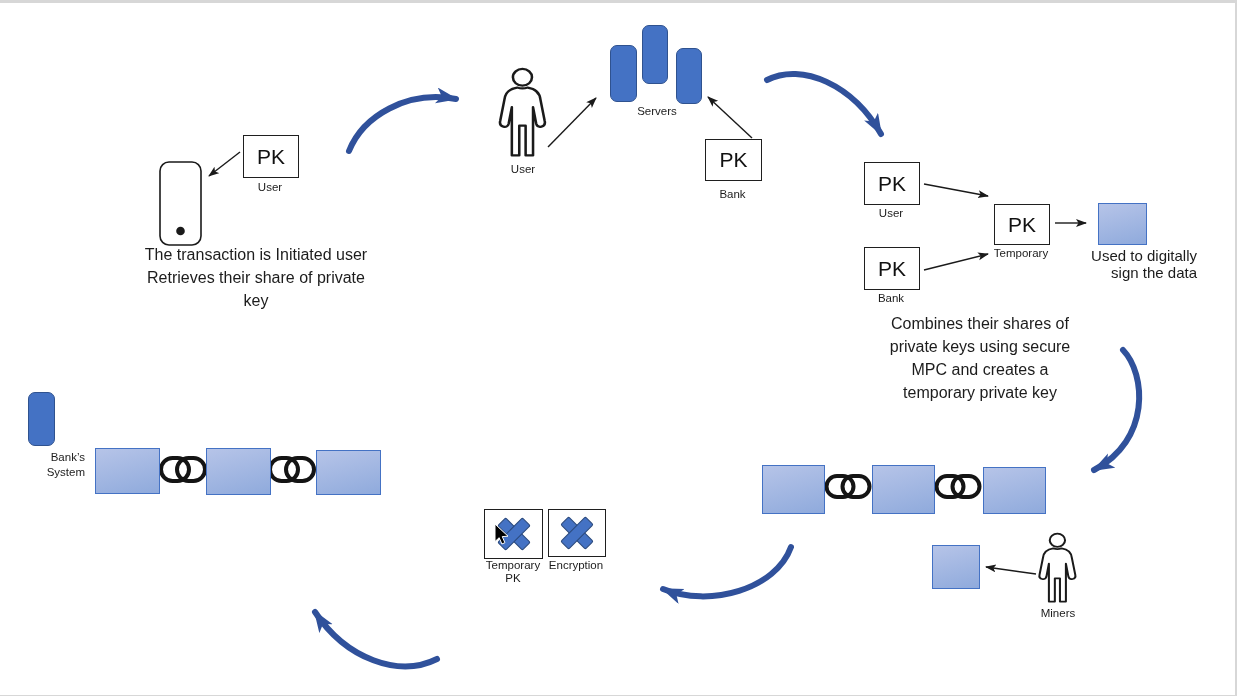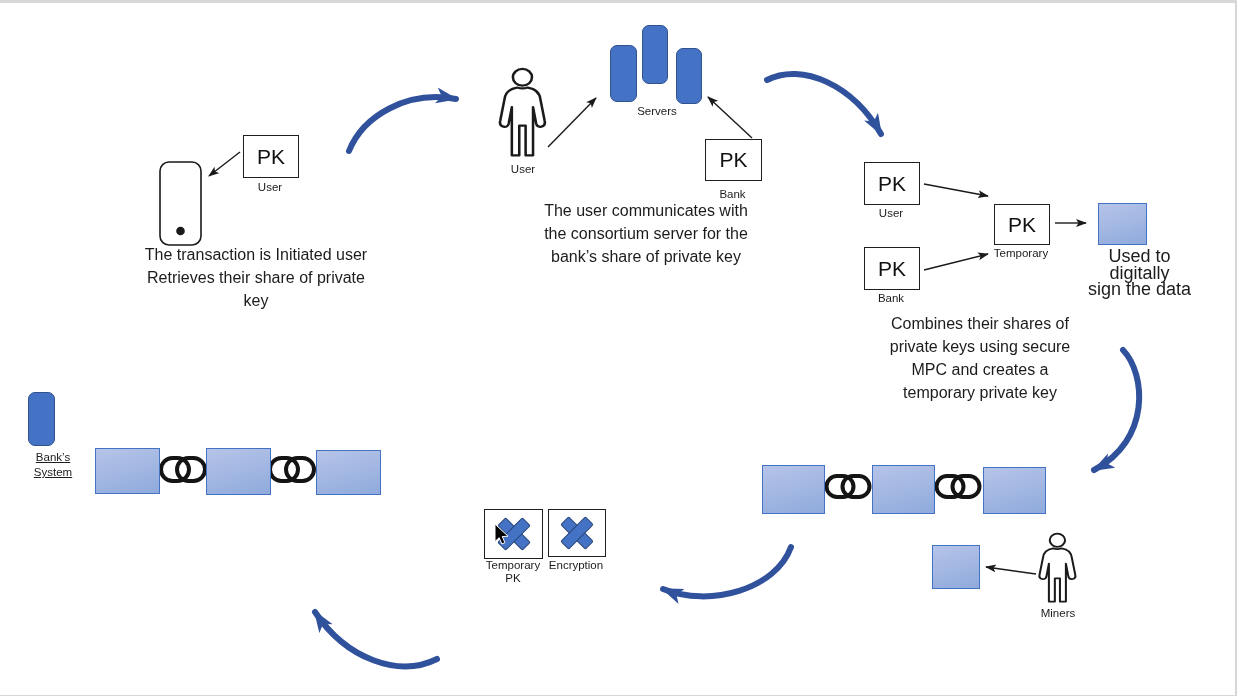--- a/index.html
+++ b/index.html
@@ -18,22 +18,22 @@
   .server{position:absolute;background:var(--shape-fill);border:1.5px solid var(--shape-border);
           border-radius:7px;}
   .block{position:absolute;background:linear-gradient(165deg,var(--block-top),var(--block-bottom));
          border:1.5px solid var(--block-border);}
   .bankrect{position:absolute;background:var(--shape-fill);border:1.5px solid var(--shape-border);
             border-radius:7px;}
   .para{position:absolute;font-size:16px;line-height:23px;text-align:center;
         white-space:pre-line;color:var(--ink);}
   .cap{position:absolute;font-size:11.5px;line-height:13px;text-align:center;
        white-space:pre-line;color:var(--ink);}
-  .cap-left{text-align:center;line-height:15px;text-decoration:underline;}
-  .signcap{position:absolute;font-size:18px;line-height:16.5px;text-align:center;
+  .cap-left{text-align:right;line-height:15px;}
+  .signcap{position:absolute;font-size:15px;line-height:16.5px;text-align:right;
            white-space:pre-line;color:var(--ink);}
   .edge-top{position:absolute;left:0;top:0;width:1237px;height:3px;background:var(--edge);}
   .edge-right{position:absolute;right:0;top:0;width:2px;height:696px;background:var(--edge);}
   .edge-bottom{position:absolute;left:0;bottom:0;width:1237px;height:1px;background:var(--edge);}
   .arrow-blue{stroke:var(--arrow-blue);stroke-width:6;fill:none;stroke-linecap:round;}
   .arrow-thin{stroke:#1a1a1a;stroke-width:1.4;fill:none;}
   .chain{stroke:#141414;stroke-width:4;fill:none;}
   .mkb{fill:var(--arrow-blue);}
   .mkk{fill:#1a1a1a;}
 </style>
@@ -109,23 +109,20 @@
 
   <div class="cap" style="left:498px;top:163px;width:50px">User</div>
   <div class="server" style="left:610px;top:45px;width:25px;height:55px"></div>
   <div class="server" style="left:642px;top:25px;width:24px;height:57px"></div>
   <div class="server" style="left:676px;top:48px;width:24px;height:54px"></div>
   <div class="cap" style="left:612px;top:105px;width:90px">Servers</div>
   <div class="pkbox" style="left:705px;top:139px;width:55px;height:40px">
     <span>PK</span>
   </div>
   <div class="cap" style="left:705px;top:188px;width:55px">Bank</div>
-  <div class="para" style="left:524px;top:199px;width:244px">The user communicates with
-the consortium server for the
-bank’s share of private key</div>
 
   <div class="pkbox" style="left:864px;top:162px;width:54px;height:41px">
     <span>PK</span>
   </div>
   <div class="cap" style="left:864px;top:207px;width:54px">User</div>
   <div class="pkbox" style="left:864px;top:247px;width:54px;height:41px">
     <span>PK</span>
   </div>
   <div class="cap" style="left:864px;top:292px;width:54px">Bank</div>
   <div class="pkbox" style="left:994px;top:204px;width:54px;height:39px">

